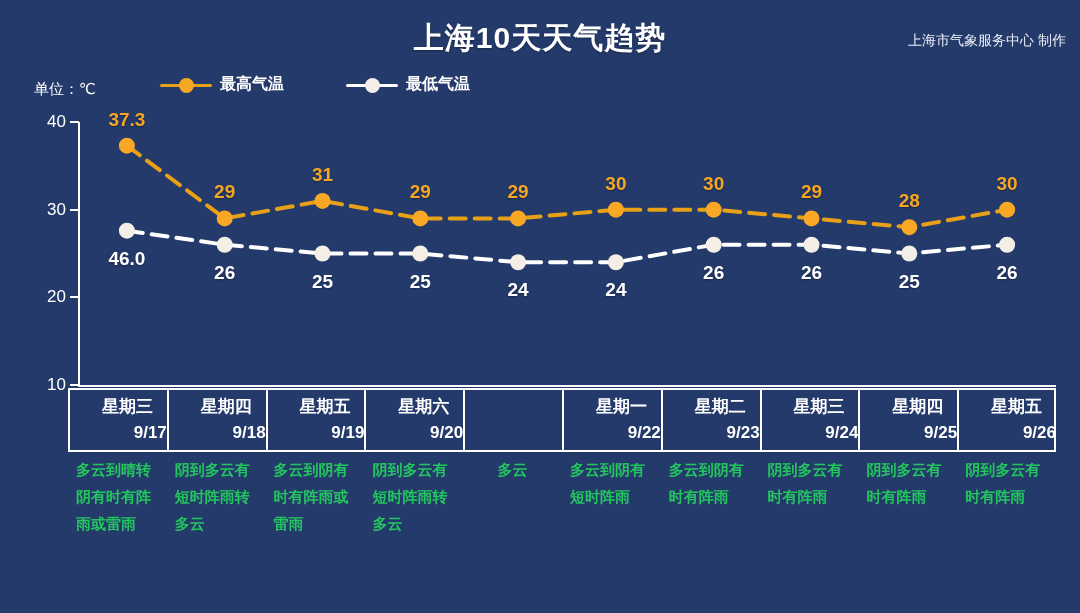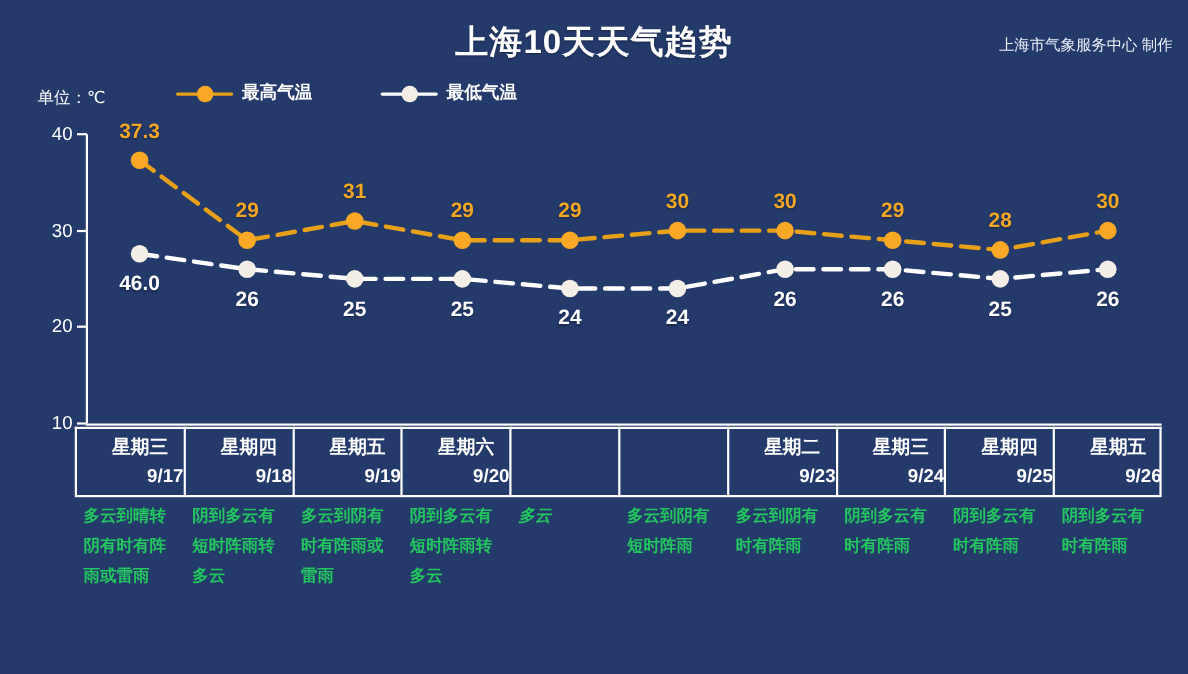--- a/index.html
+++ b/index.html
@@ -67,21 +67,21 @@
   }
   .tcol .date {
     color:#ffffff; font-size:17px; font-weight:bold; text-align:right; line-height:26px;
   }
   .tcol .desc {
     position:absolute; left:0; top:68px; width:100%;
     padding:0 8px;
     color:#22c55e; font-size:15px; font-weight:bold; line-height:27px;
     text-align:left;
   }
-  .tcol .desc.center { text-align:left;font-style:italic; }
+  .tcol .desc.center { text-align:center; }
 </style>
 </head>
 <body>
 
 <div id="root">
 
   <div class="title">上海10天天气趋势</div>
 
   <div class="pub">
     <div>上海市气象服务中心 制作</div>
@@ -198,20 +198,24 @@
           <div class="date">9/20</div>
         </div>
         <div class="desc">阴到多云有短时阵雨转多云</div>
         <div style="position: absolute; left: 0px; top: 0px; width: 2px; height: 62px; background: rgb(255, 255, 255);"></div>
       </div>
       <div class="tcol" style="left: 395.2px; width: 98.8px; border-left-width: 0px;">
         <div class="desc center">多云</div>
         <div style="position: absolute; left: 0px; top: 0px; width: 2px; height: 62px; background: rgb(255, 255, 255);"></div>
       </div>
       <div class="tcol" style="left: 494px; width: 98.8px; border-left-width: 0px;">
+        <div class="daywrap">
+          <div class="dow">星期一</div>
+          <div class="date">9/22</div>
+        </div>
         <div class="desc">多云到阴有短时阵雨</div>
         <div style="position: absolute; left: 0px; top: 0px; width: 2px; height: 62px; background: rgb(255, 255, 255);"></div>
       </div>
       <div class="tcol" style="left: 592.8px; width: 98.8px; border-left-width: 0px;">
         <div class="daywrap">
           <div class="dow">星期二</div>
           <div class="date">9/23</div>
         </div>
         <div class="desc">多云到阴有时有阵雨</div>
         <div style="position: absolute; left: 0px; top: 0px; width: 2px; height: 62px; background: rgb(255, 255, 255);"></div>

